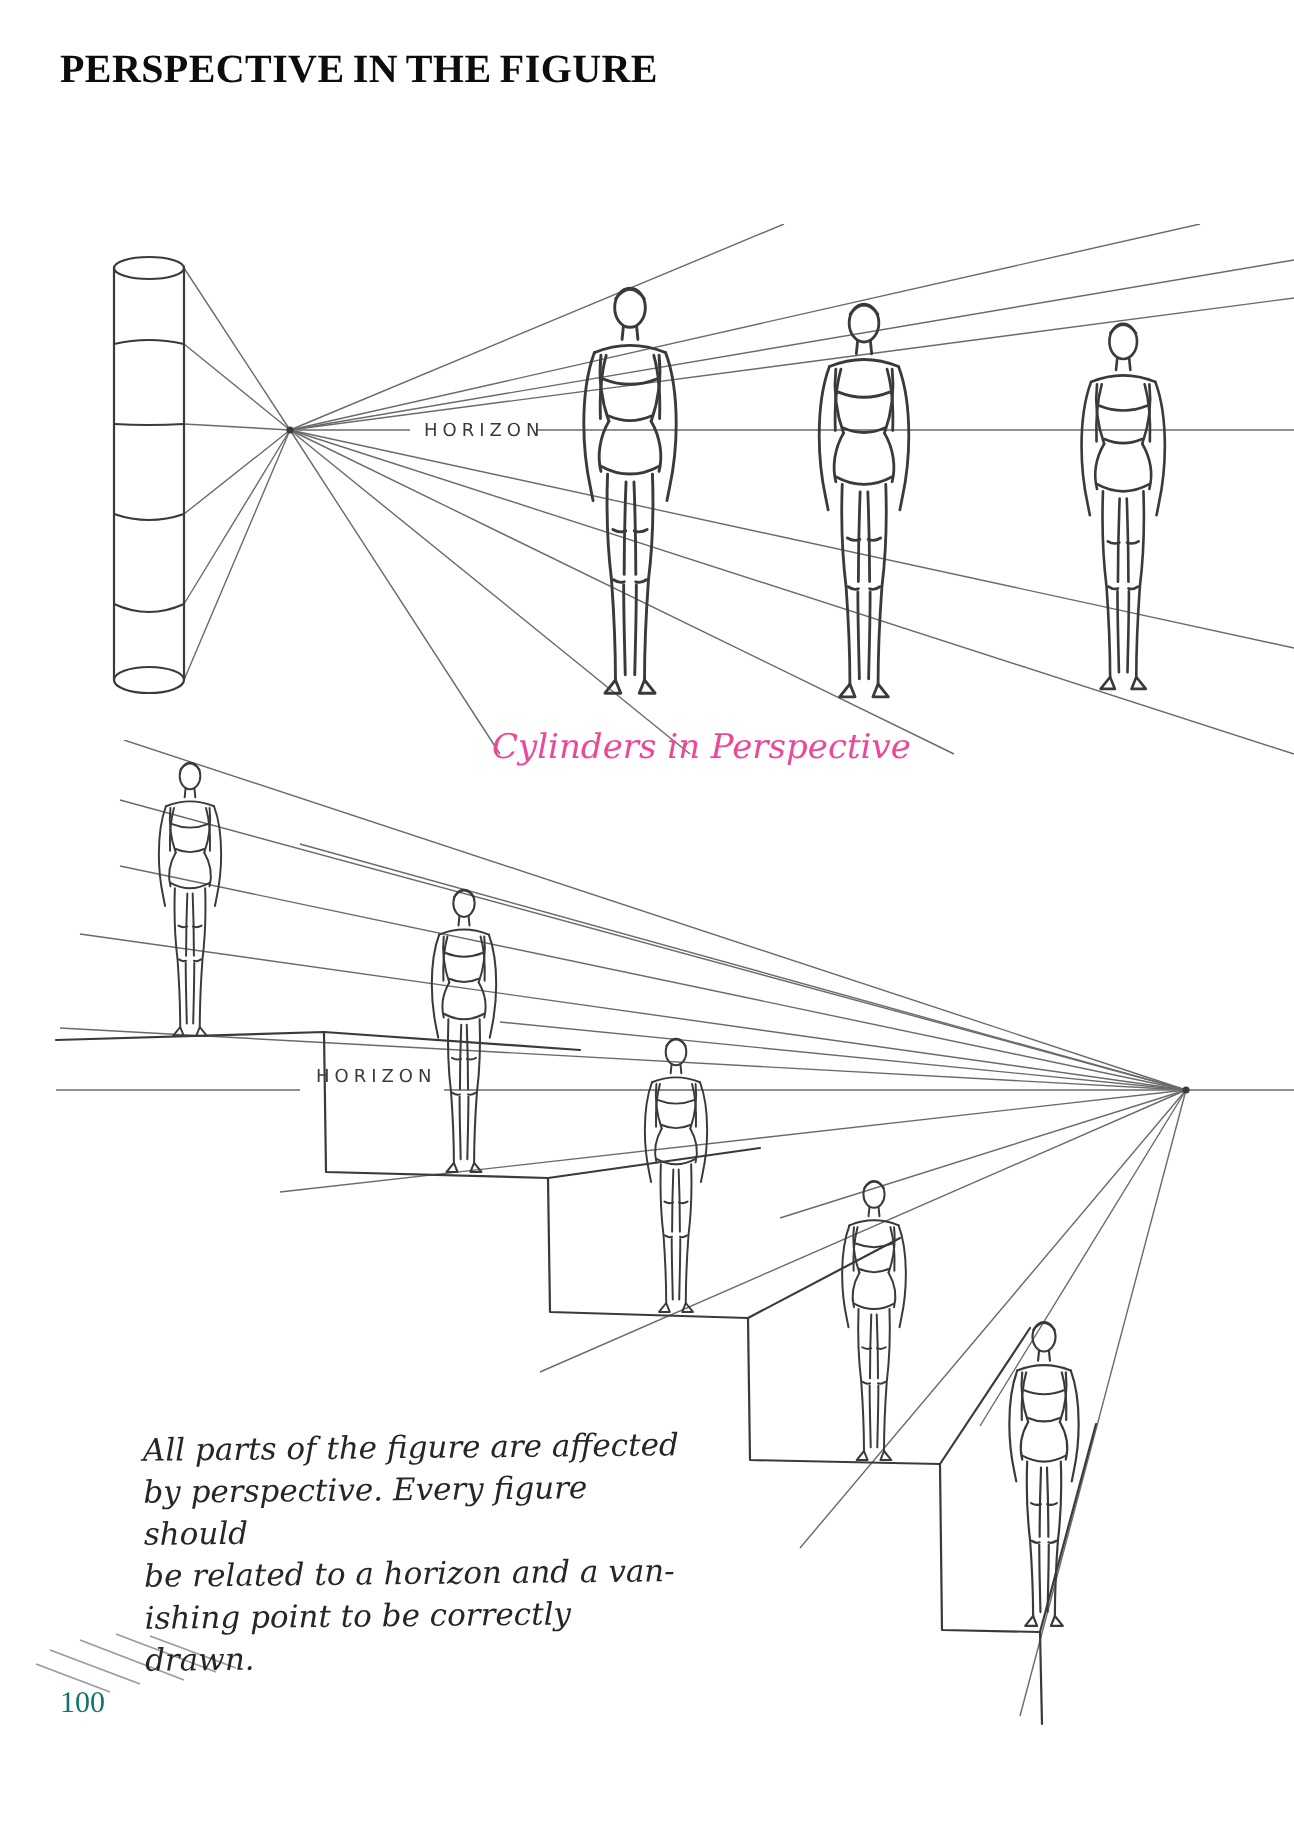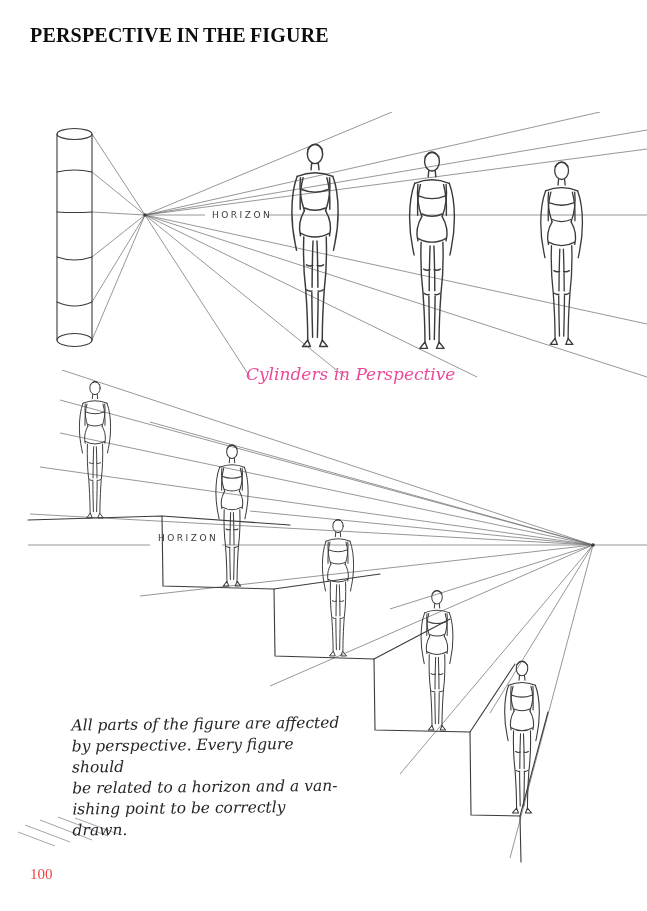--- a/index.html
+++ b/index.html
@@ -17,21 +17,21 @@
   .caption{
     position:absolute;left:246px;top:364px;
     font-family:"DejaVu Serif",serif;font-style:italic;font-size:17px;color:#ec4899;
   }
   .annotation{
     position:absolute;left:72px;top:714px;width:270px;
     font-family:"DejaVu Serif",serif;font-style:italic;font-size:15.5px;line-height:21px;
     color:#26262a;transform:rotate(-0.6deg);
   }
   .page-number{
-    position:absolute;left:30px;top:866px;font-size:15px;color:#ef4444;
+    position:absolute;left:30px;top:844px;font-size:15px;color:#0f766e;
   }
   .horizon-text{
     font-family:"DejaVu Sans",sans-serif;font-size:9px;letter-spacing:2.5px;fill:#3a3a3c;
   }
   .ink{stroke:#3a3a3c;stroke-width:1.1;fill:none;stroke-linecap:round;stroke-linejoin:round;}
   .thin{stroke:#6a6a6e;stroke-width:0.7;fill:none;}
   .shadow{stroke:#9a9aa0;stroke-width:0.9;fill:none;}
 </style>
 </head>
 <body>

